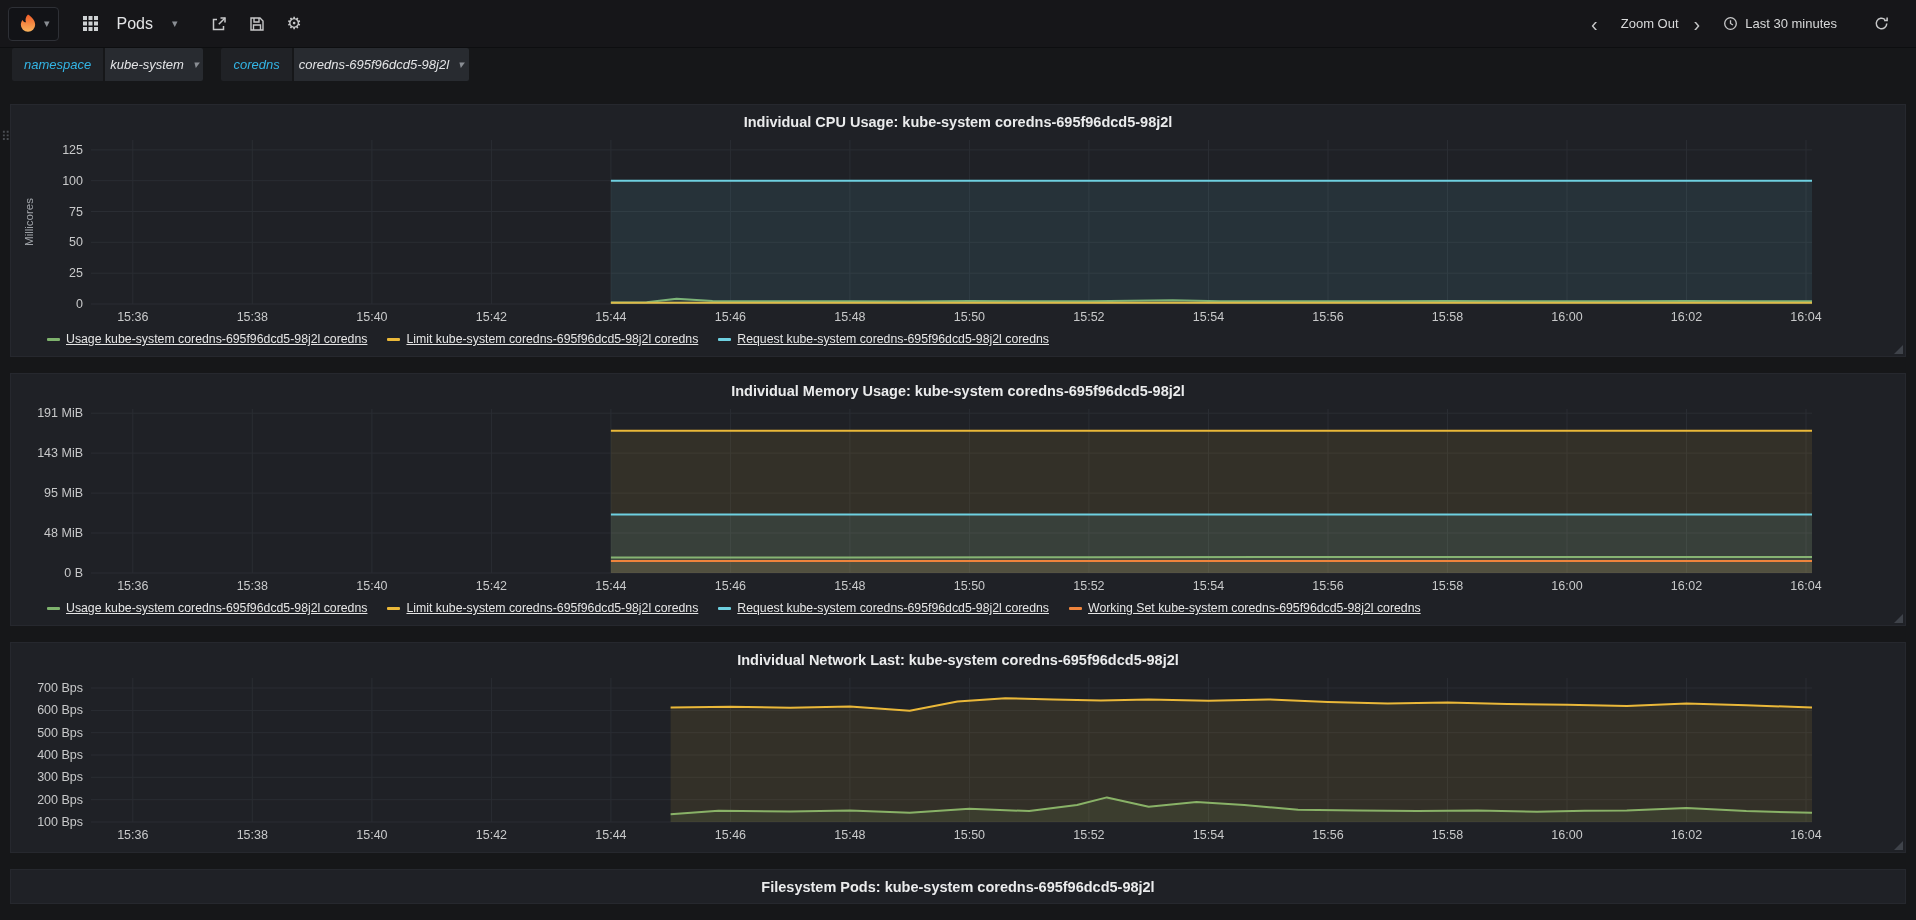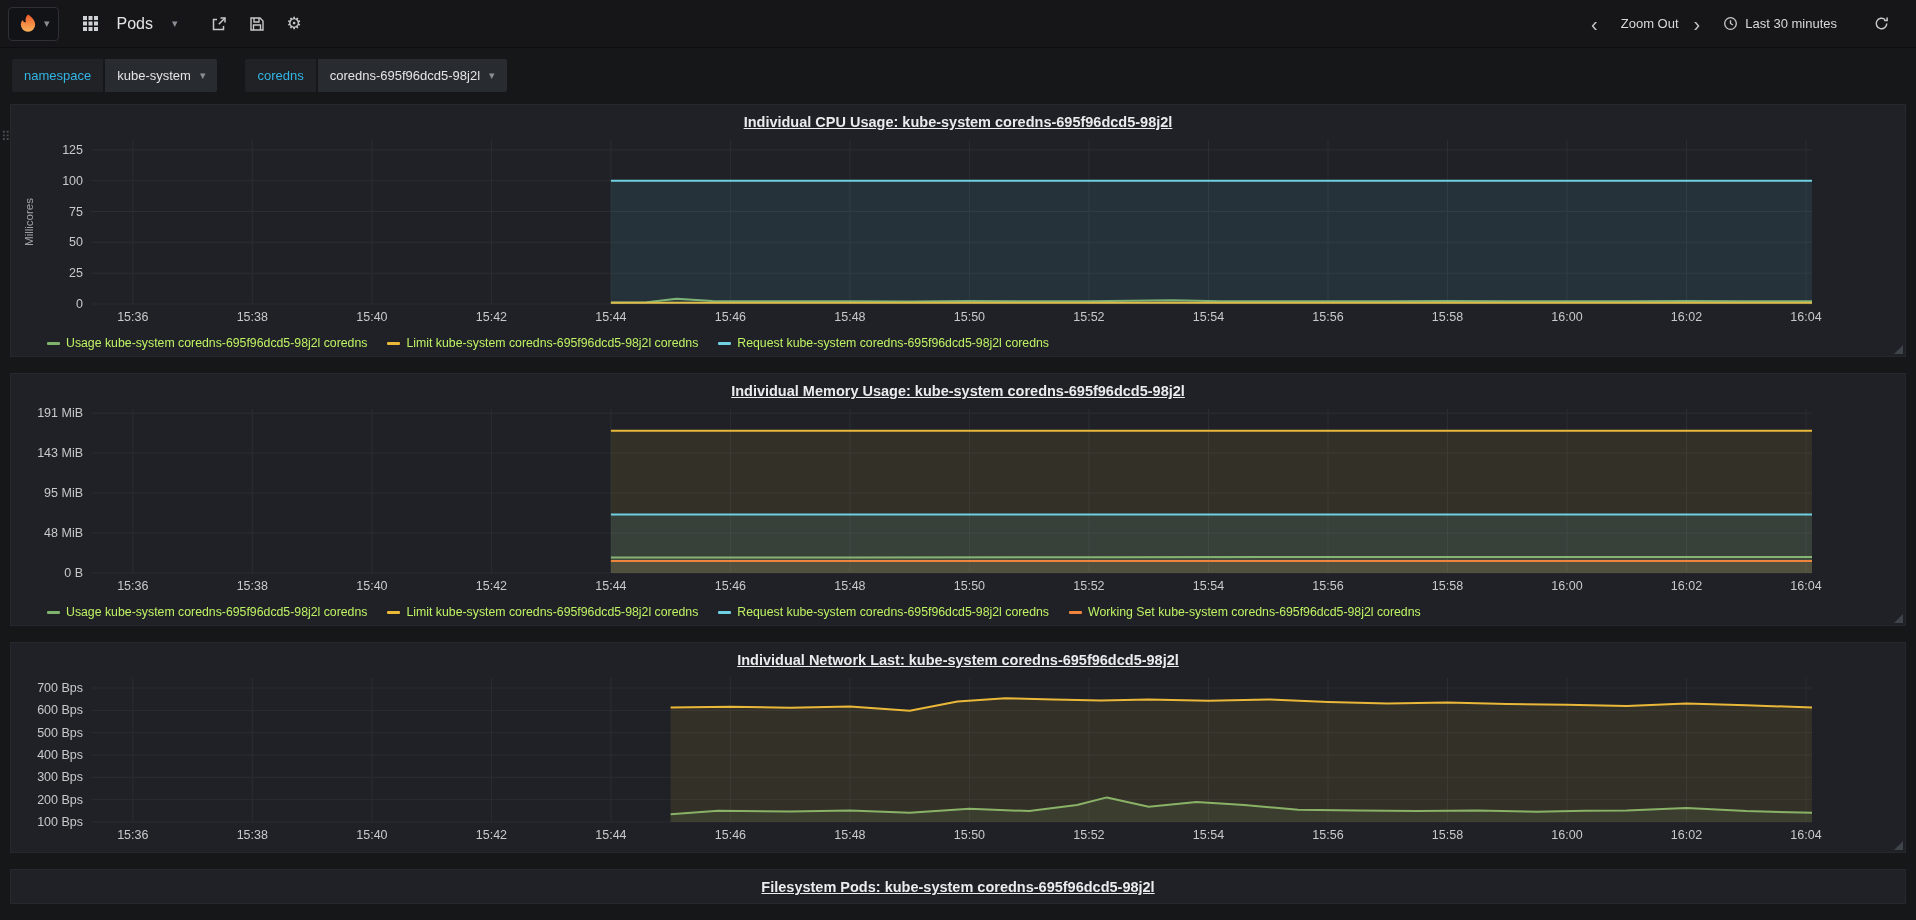--- a/index.html
+++ b/index.html
@@ -16,37 +16,37 @@
   .dash-menu{display:flex;align-items:center;gap:19px;color:#e3e4e6;font-size:16px;
     padding:6px 10px;margin-right:12px;cursor:pointer;}
   .nav-iconbtn{display:flex;align-items:center;padding:6px 11px;cursor:pointer;color:#c7c8c9;}
   .nav-btn{display:flex;align-items:center;gap:7px;padding:6px 8px;cursor:pointer;
     color:#d8d9da;font-size:13px;white-space:nowrap;margin-left:8px;}
   .chev{font-size:20px;line-height:14px;color:#c7c8c9;padding:2px 7px;cursor:pointer;}
   .gear-glyph{font-size:17px;line-height:1;}
   .refresh-btn{margin-left:18px;}
 
   
-  .submenu{display:flex;align-items:center;gap:28px;height:54px;padding:0 12px;}
+  .submenu{display:flex;align-items:flex-start;gap:18px;height:54px;padding:0 12px;font-style:italic;}
   .var-group{display:flex;align-items:center;gap:2px;}
   .var-label{background:#202226;color:#33B5E5;font-size:13px;padding:9px 12px;border-radius:2px 0 0 2px;}
-  .var-value{background:#282b30;color:#e3e4e6;font-size:13px;padding:9px 12px;border-radius:0 2px 2px 0;
+  .var-value{background:#282b30;color:#e3e4e6;font-size:13px;padding:9px 5px;border-radius:0 2px 2px 0;
     display:flex;align-items:center;gap:9px;cursor:pointer;}
 
   
   .dash{padding:2px 10px 0;position:relative;}
   .row-handle{position:absolute;left:1px;top:28px;color:#4a4d52;font-size:13px;cursor:move;line-height:1;}
   .panel{background:#1f2126;border:1px solid #26282e;margin:0 0 16px;padding:5px 8px 4px;position:relative;}
   .panel-title{text-align:center;color:#eaebec;font-weight:700;font-size:14.5px;height:24px;
-    line-height:24px;cursor:pointer;white-space:nowrap;overflow:hidden;text-decoration:underline;}
+    line-height:24px;cursor:pointer;white-space:nowrap;overflow:hidden;}
   .chart{position:relative;width:100%;}
   #chart0,#chart1{height:196px;}
   #chart2{height:176px;}
-  .legend{display:flex;flex-wrap:wrap;align-items:flex-end;gap:2px 20px;
-    padding:2px 0 2px 28px;height:22px;font-size:12.3px;color:#bef264;overflow:hidden;}
+  .legend{display:flex;flex-wrap:wrap;align-items:flex-start;gap:2px 20px;
+    padding:2px 0 2px 28px;height:22px;font-size:12.3px;color:#e5e5e5;overflow:hidden;text-decoration:underline;}
   .legend-item{display:flex;align-items:center;gap:6px;cursor:pointer;white-space:nowrap;}
   .legend-dash{width:13px;height:3px;border-radius:1px;display:inline-block;}
   .resize-handle{position:absolute;right:2px;bottom:2px;width:0;height:0;border-style:solid;
     border-width:0 0 9px 9px;border-color:transparent transparent #3f434a transparent;cursor:nwse-resize;}
 
   svg text{font-family:"Liberation Sans",sans-serif;}
   .tick{fill:#c8c9ca;font-size:12.5px;}
   .axis-label{fill:#9fa3a8;font-size:11.5px;}
   .gridline{stroke:#2a2d33;stroke-width:1;}
 </style>

